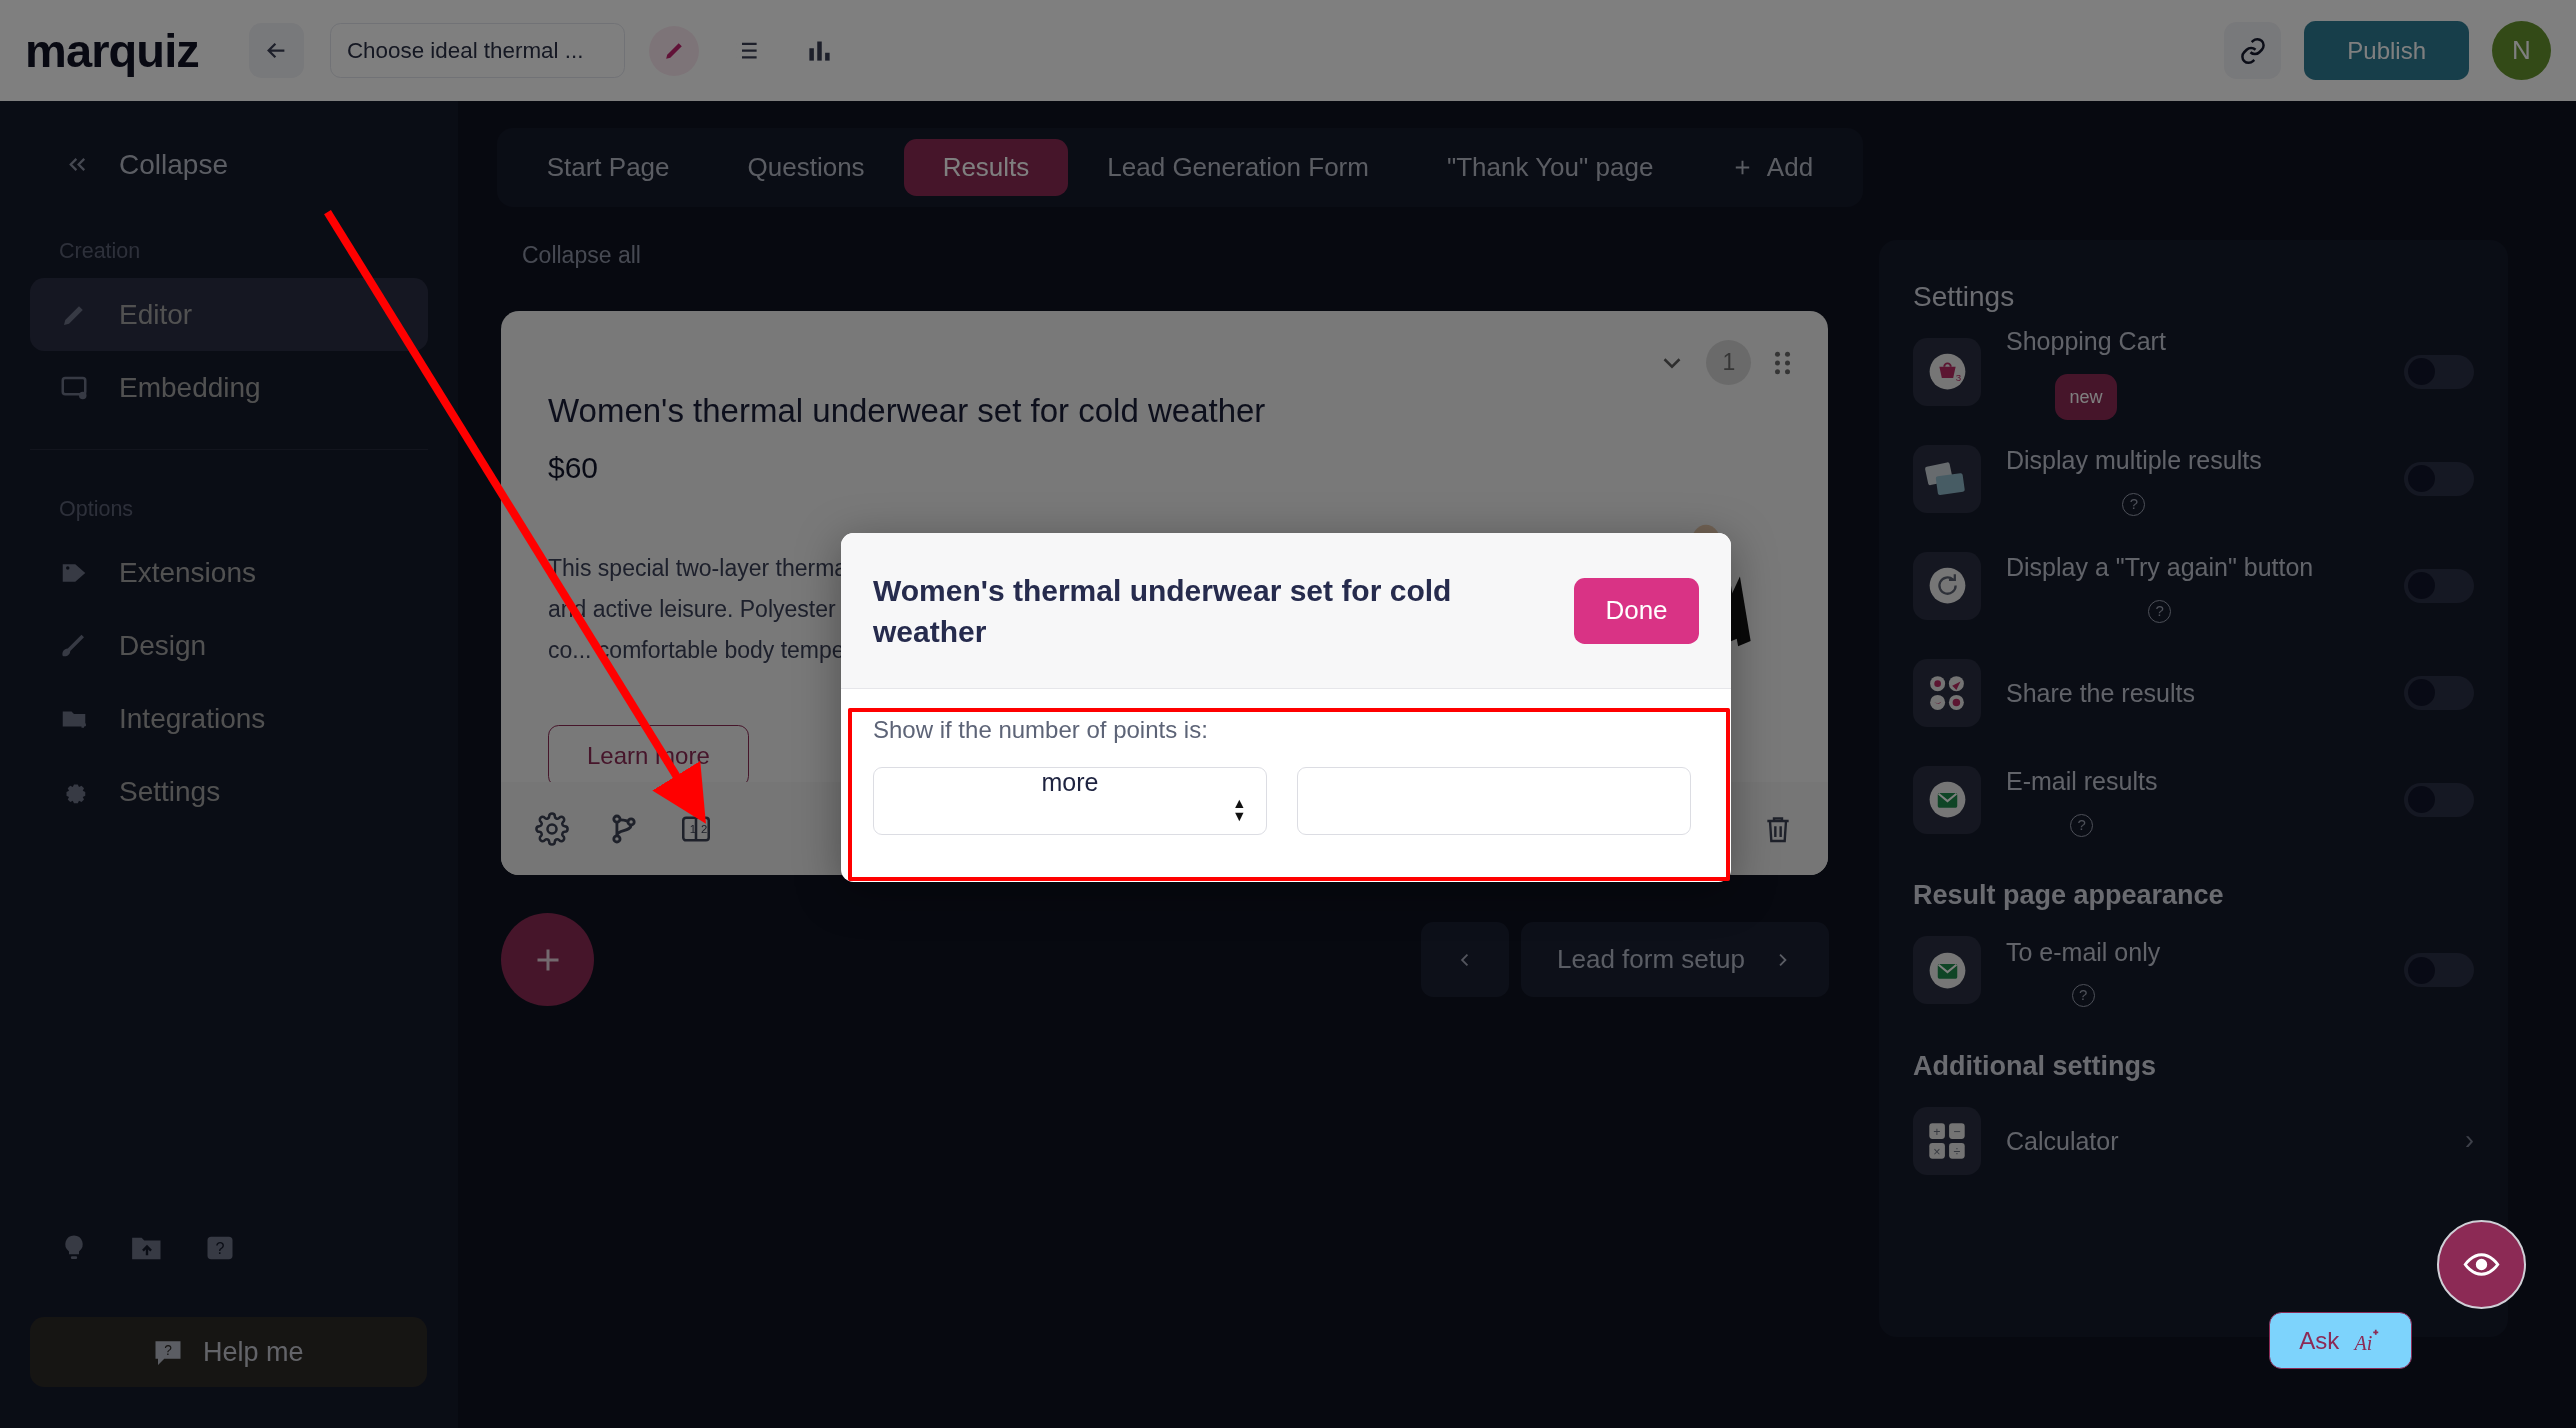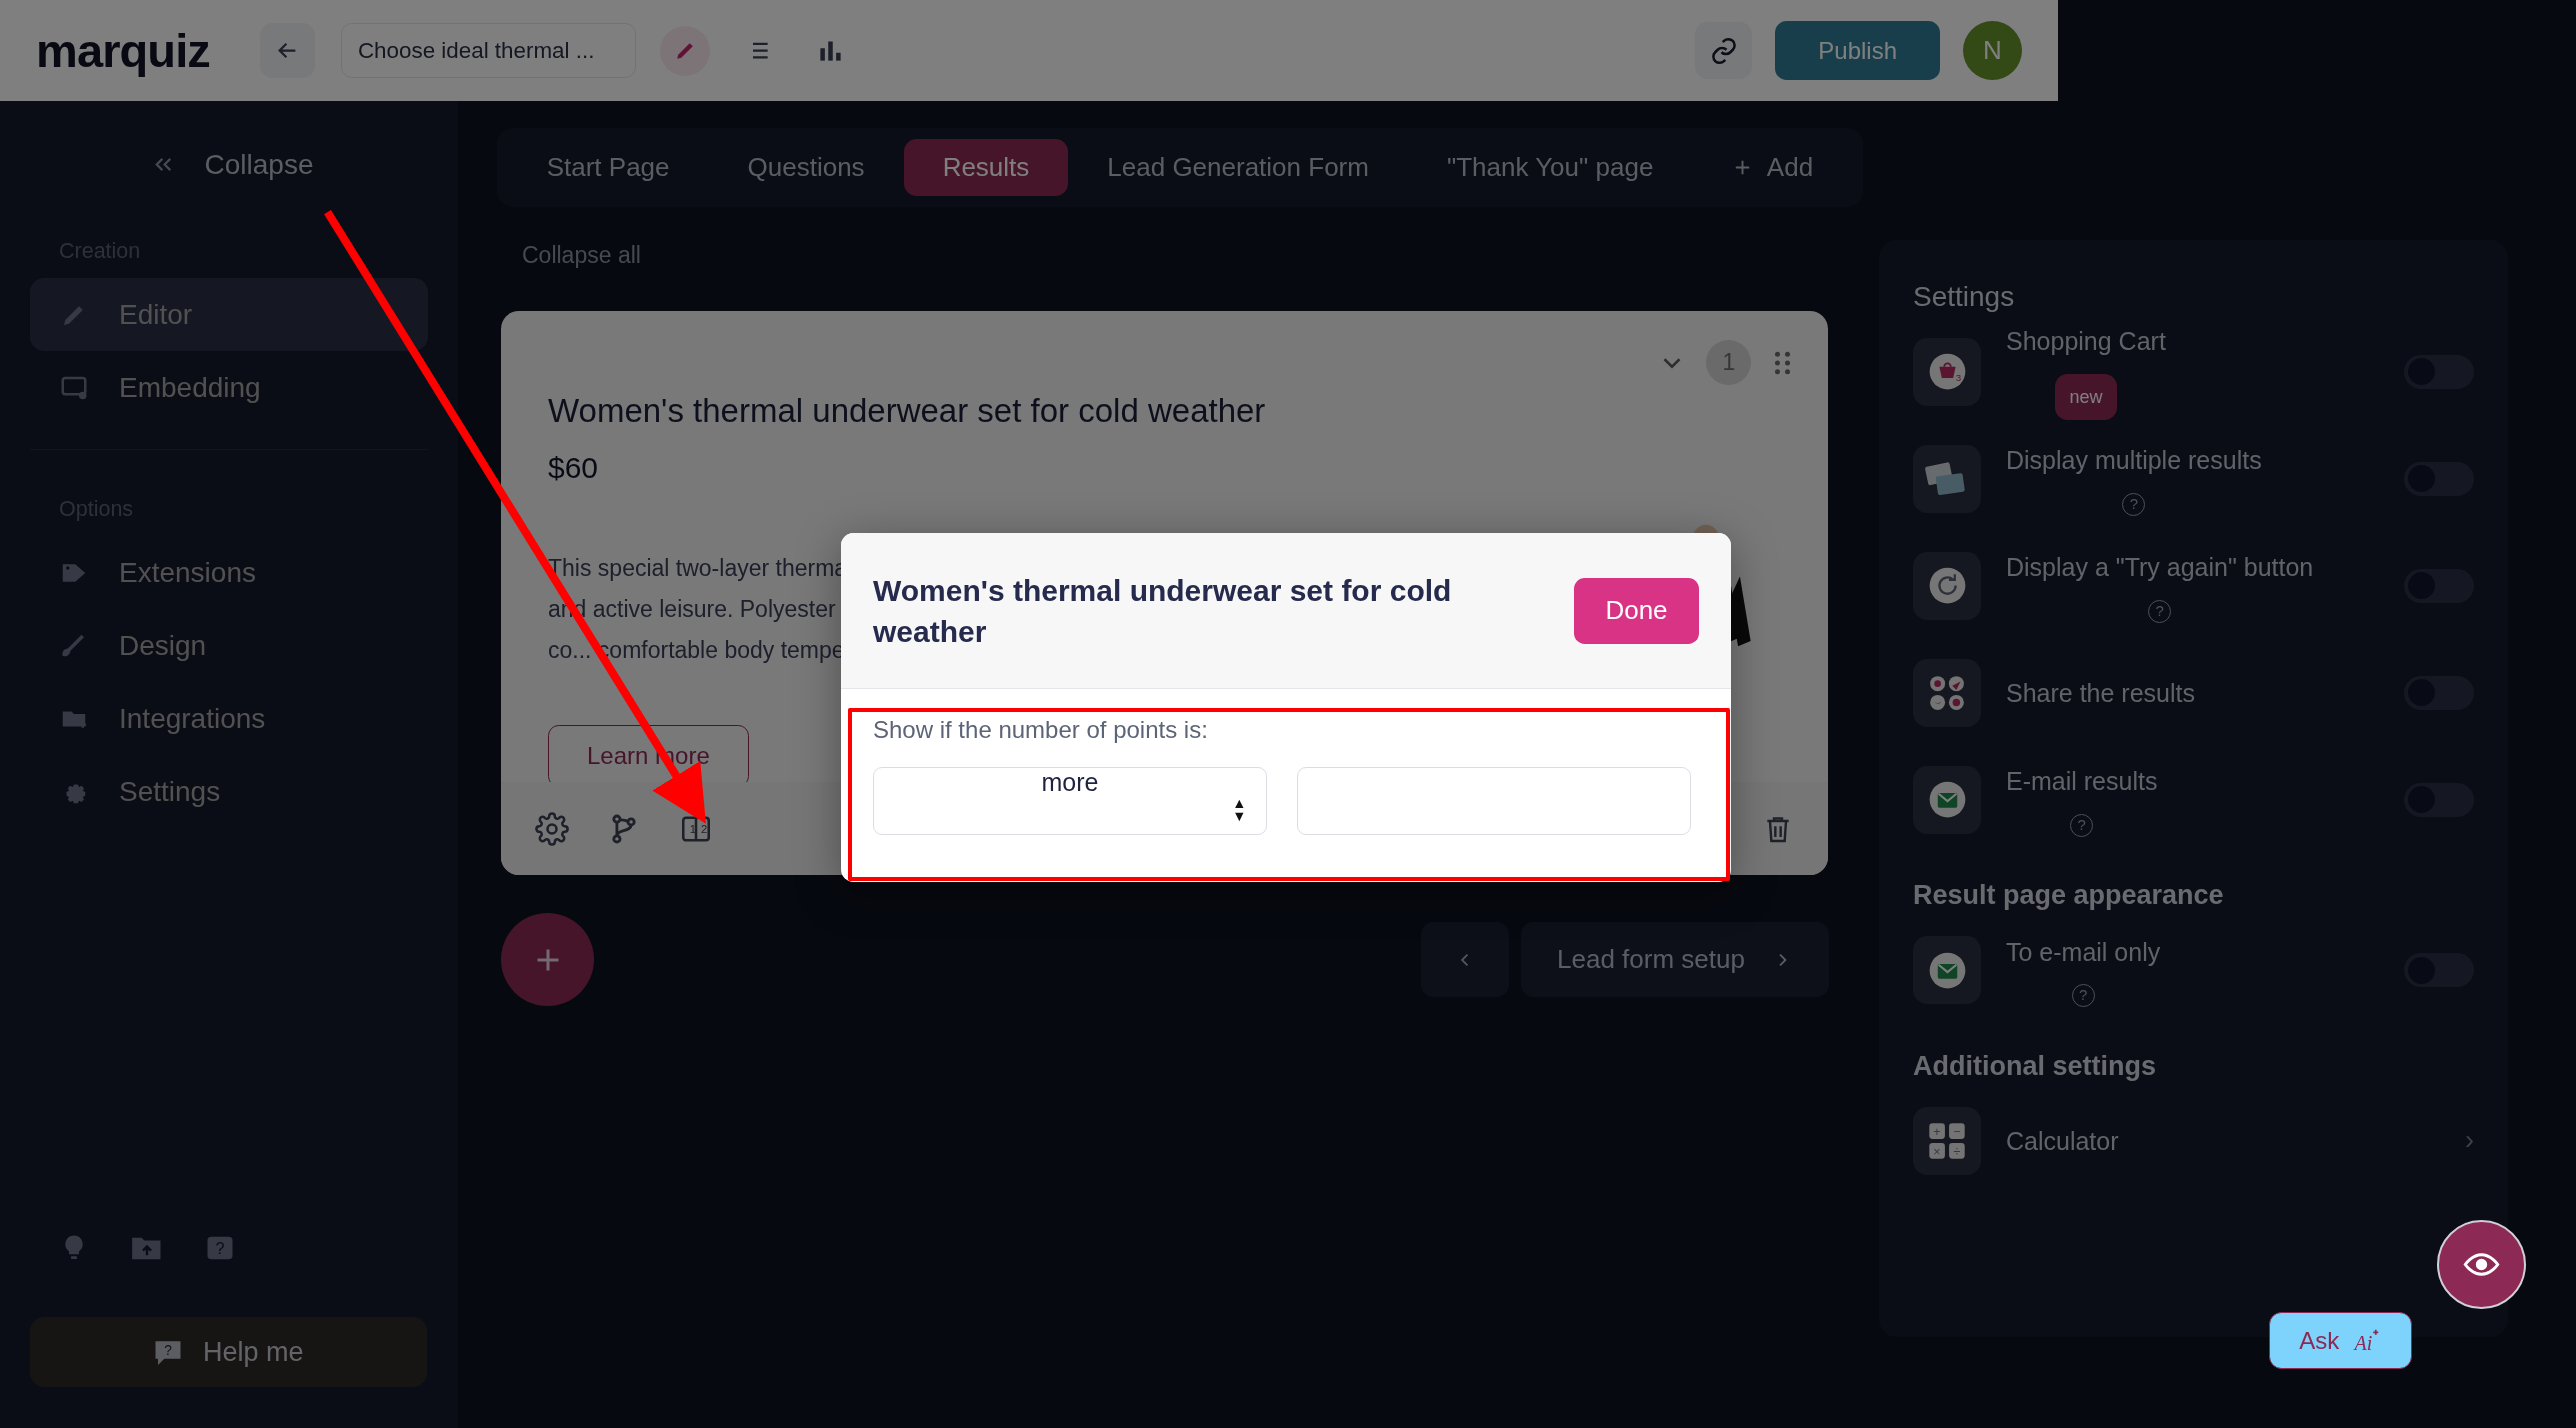--- a/index.html
+++ b/index.html
@@ -6,22 +6,22 @@
   html, body {
     width: 2576px; height: 1428px;
     background: #0f1320;
     font-family: "Liberation Sans", sans-serif;
     overflow: hidden;
   }
   .app { position: relative; width: 2576px; height: 1428px; background: #0f1320; }
 
   
   .topbar {
-    position: absolute; top: 0; left: 0; width: 2058px; height: 101px;
-    background: #ffffff; display: flex; align-items: center; padding: 0 36px; gap: 10px;
+    position: absolute; top: 0; left: 0; width: 2576px; height: 101px;
+    background: #ffffff; display: flex; align-items: center; padding: 0 25px; gap: 10px;
   }
   .logo { font-size: 47px; font-weight: 700; letter-spacing: -0.9px; color: #111225; font-family: "Liberation Sans", sans-serif; }
   .tb-spacer { width: 30px; }
   .icon-btn {
     width: 55px; height: 55px; border-radius: 12.5px; background: #f1f2f6;
     display: flex; align-items: center; justify-content: center; border: none; cursor: pointer;
   }
   .title-field {
     margin-left: 16px; width: 295px; height: 55px; border: 0.9px solid #e2e4ec; border-radius: 10.7px;
     background: #fff; color: #2b3046; font-size: 22.4px; padding: 0 16px;
@@ -41,21 +41,21 @@
     font-size: 24px; border: none; cursor: pointer; display: flex; align-items: center;
   }
   .avatar { width: 59px; height: 59px; border-radius: 50%; background: #67952e; color: #fff;
     display: flex; align-items: center; justify-content: center; font-size: 26px; cursor: pointer; }
 
   
   .sidebar {
     position: absolute; top: 101px; left: 0; width: 458px; height: 1327px; background: #151a2b;
     padding: 36px 0 0 0;
   }
-  .collapse-row { display: flex; align-items: center; gap: 28px; padding: 0 59px 0 64px; height: 55px; cursor: pointer; justify-content: center; }
+  .collapse-row { display: flex; align-items: center; gap: 28px; padding: 0 59px 0 64px; height: 55px; cursor: pointer; }
   .collapse-row .lbl { color: #b6bac6; font-size: 28px; }
   .sb-group-title { color: #5b6074; font-size: 21.5px; padding: 0 0 0 59px; margin-top: 47px; margin-bottom: 14.3px; }
   .sb-item {
     display: flex; align-items: center; gap: 30px; margin: 0 30px; height: 73px;
     padding-left: 29px; border-radius: 14.3px; color: #a3a3a3; font-size: 28px; cursor: pointer;
   }
   .sb-item.active { background: #2b2f44; }
   .sb-sep { height: 0.9px; background: #262b3d; margin: 25px 30px; }
   .sb-bottom-icons { position: absolute; bottom: 165px; left: 0; width: 458px;
     display: flex; align-items: center; gap: 41px; padding-left: 59px; }

